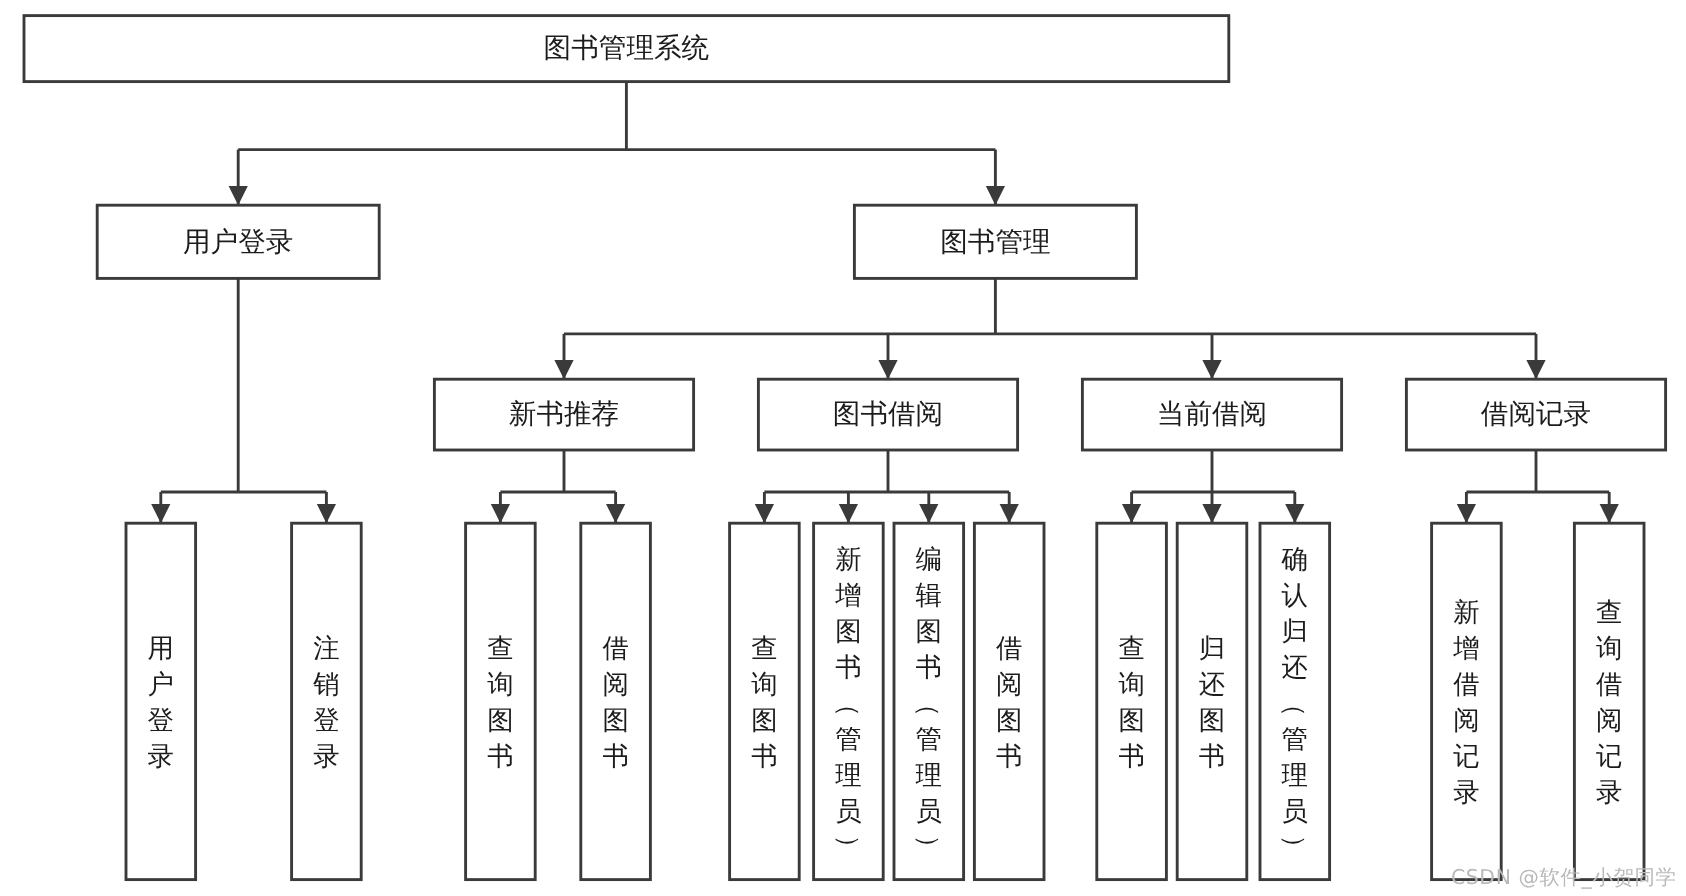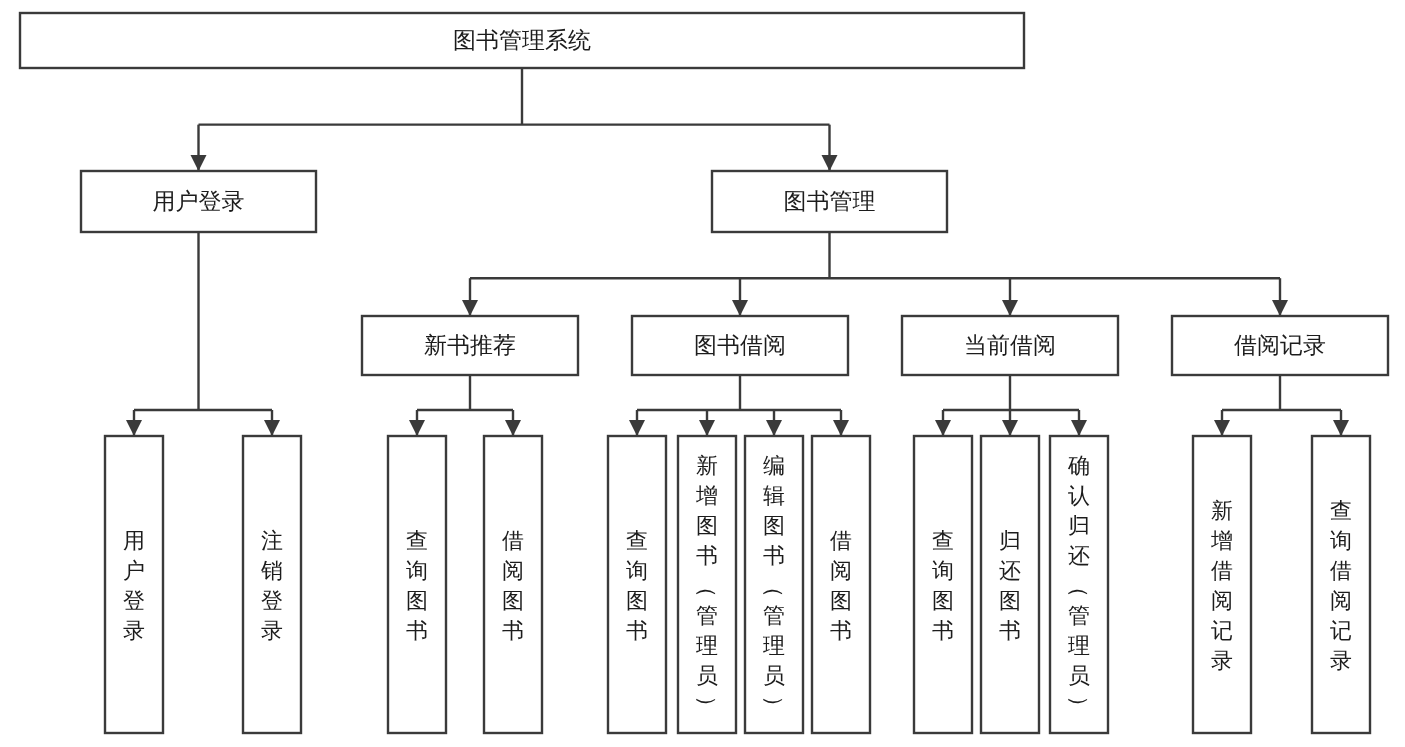--- a/index.html
+++ b/index.html
@@ -274,14 +274,15 @@
           <text x="1341" y="517.9" class="node-label-v">查</text>
           <text x="1341" y="547.9" class="node-label-v">询</text>
           <text x="1341" y="577.9" class="node-label-v">借</text>
           <text x="1341" y="607.9" class="node-label-v">阅</text>
           <text x="1341" y="637.9" class="node-label-v">记</text>
           <text x="1341" y="667.9" class="node-label-v">录</text>
         </g>
       </g>
   </svg>
 
+  <div class="watermark">CSDN @软件_小贺同学</div>
 
 </div>
 
 </body></html>

